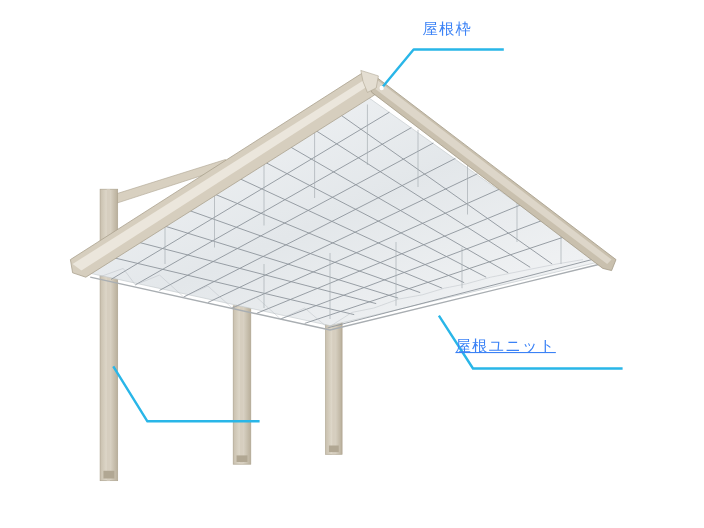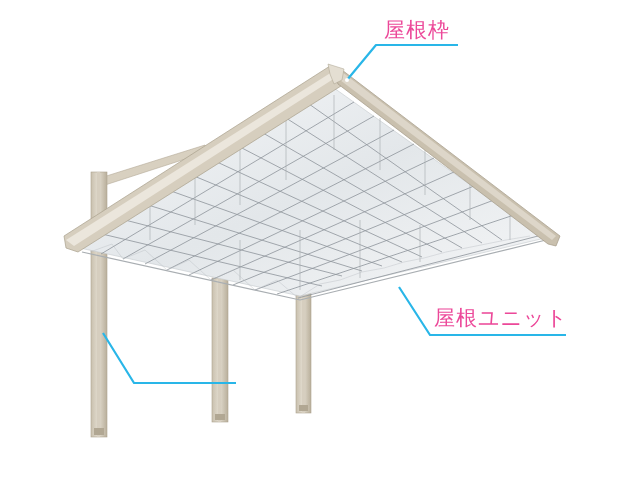--- a/index.html
+++ b/index.html
@@ -1,19 +1,19 @@
 <!DOCTYPE html>
 <html><head>
 <meta charset="utf-8">
 <style>
   html, body { margin:0; padding:0; background:#ffffff; }
   body { width:640px; height:480px; position:relative; overflow:hidden;
          font-family:"DejaVu Sans", "Liberation Sans", sans-serif; }
   #stage { position:absolute; left:0; top:0; width:640px; height:480px; }
-  .label { position:absolute; font-size:21px; color:#ec4899; letter-spacing:1px;
+  .label { position:absolute; font-size:14px; color:#3b82f6; letter-spacing:1px;
            white-space:nowrap; line-height:1; background:transparent; }
 </style>
 </head>
 <body>
 
 <div id="stage">
   <svg width="640" height="480" viewBox="0 0 640 480">
     <defs>
       <linearGradient id="panelGrad" x1="0" y1="0" x2="1" y2="1">
         <stop offset="0" stop-color="#f4f6f8"></stop>
@@ -109,14 +109,14 @@
 
     <g fill="none" stroke="#29b6e8" stroke-width="2.2" stroke-linejoin="round">
       <polyline points="347,80 376,45 458,45"></polyline>
       <polyline points="399,287 430,335 566,335"></polyline>
       <polyline points="103,333 134,383 236,383"></polyline>
     </g>
     <circle cx="347" cy="80" r="2" fill="#ffffff"></circle>
   </svg>
 
   <div class="label" style="left:384px; top:20px;">屋根枠</div>
-  <div class="label" style="left:434px; top:308px;">屋根ユニット</div>
+  <div class="label" style="left:414px; top:308px;text-decoration:underline;">屋根ユニット</div>
 </div>
 
 </body></html>

